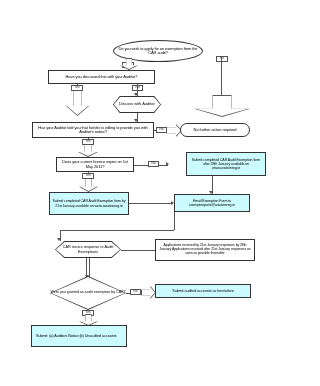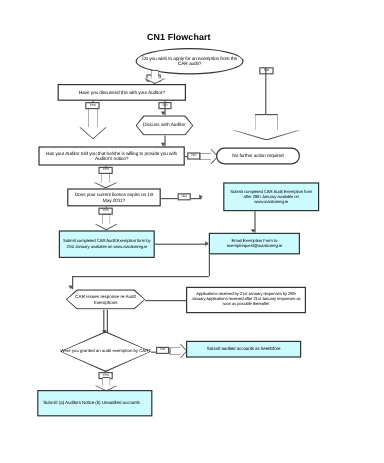--- a/index.html
+++ b/index.html
@@ -111,21 +111,20 @@
     font-weight:bold;
     font-size:7.4px;
     letter-spacing:0.1px;
   }
 </style>
 </head>
 <body>
 
 <div id="canvas">
 
-  <div id="title">CN1 Flowchart</div>
 
   <div class="node oval" style="left:113px;top:40px;width:90px;height:22px;font-size:4.0px;">
     <span>Do you wish to apply for an exemption from the CAR audit?</span>
   </div>
 
   <div class="ln lnv" style="left:128px;top:62px;height:8px;"></div>
   <div class="elabel" style="left:122px;top:62px;width:12px;height:6px;font-size:3.4px;">
     <span>Yes</span>
   </div>
   <div class="blockarrow ba-down" style="left:120px;top:58px;width:18px;height:12px;">

